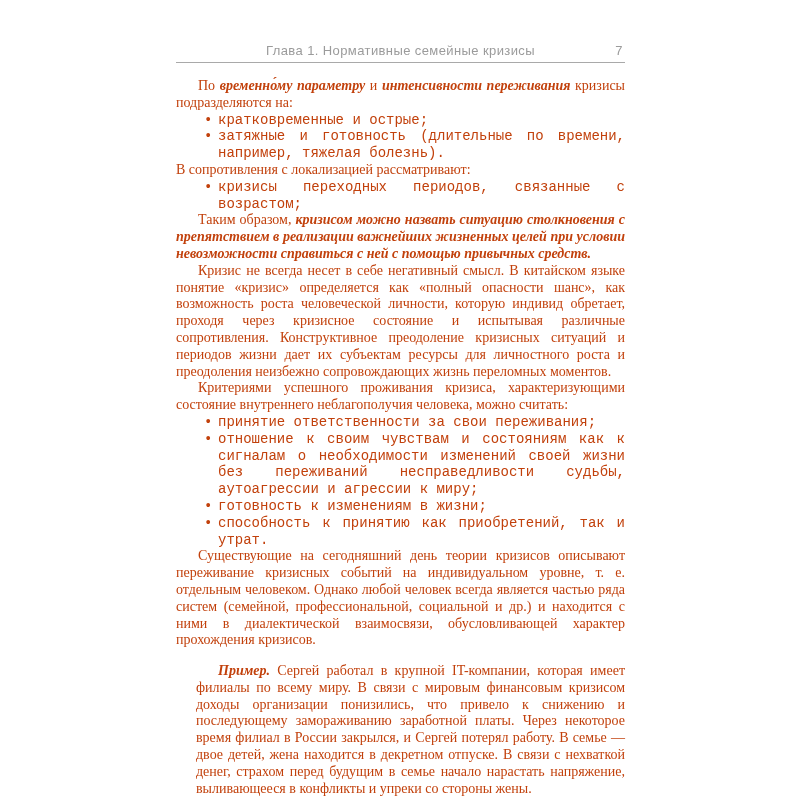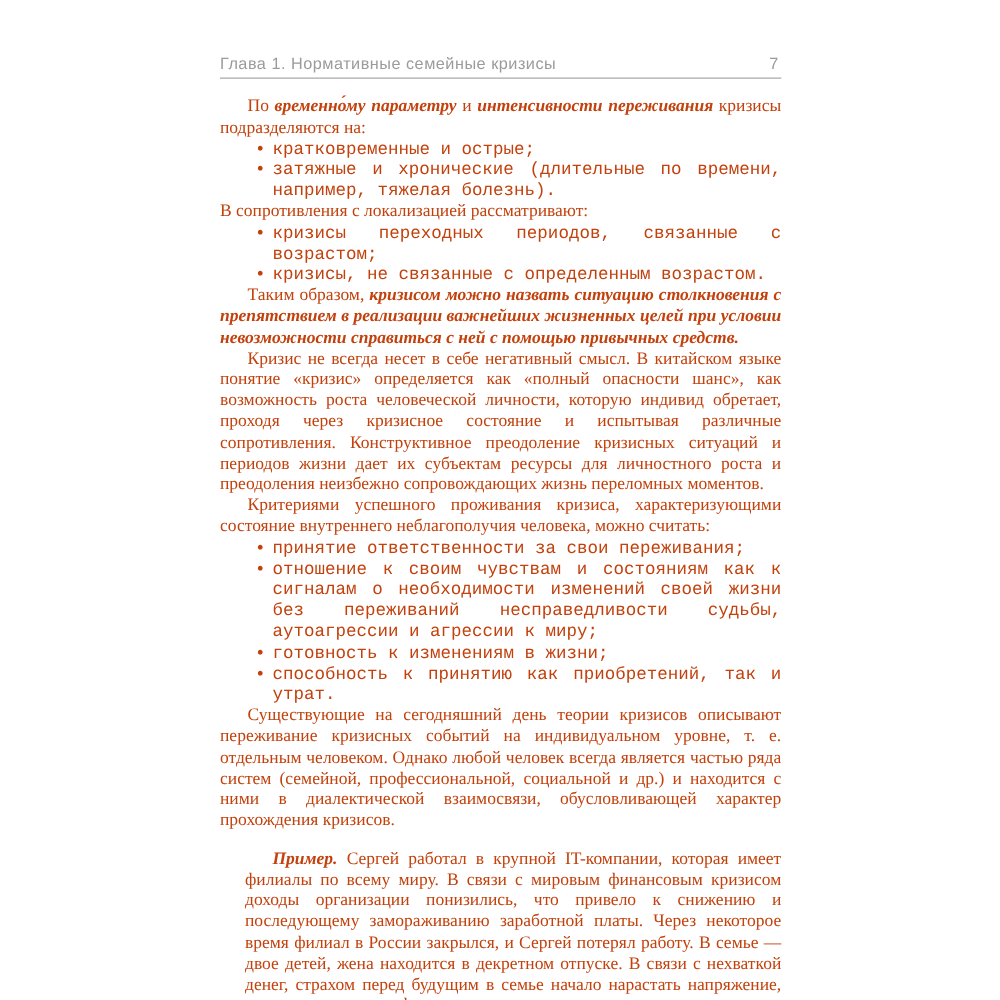--- a/index.html
+++ b/index.html
@@ -21,20 +21,21 @@
     width: 449px;
   }
   
   .running-head {
     position: relative;
     font-family: "Liberation Sans", sans-serif;
     font-size: 13px;
     line-height: 14px;
     color: #9b9b9b;
     letter-spacing: 0.4px;
+    text-align: center;
     padding-bottom: 4px;
   }
   .pagenum {
     position: absolute;
     right: 2px; top: 0;
     font-family: "Liberation Sans", sans-serif;
     color: #9b9b9b;
   }
   .rule {
     border-top: 1px solid #a9a9a9;
@@ -74,28 +75,27 @@
       <span class="pagenum">7</span>
     </div>
     <div class="rule"></div>
 
     <div class="bodytext">
 
       <p class="ind"><span>По </span><span class="emB">временно́му параметру</span><span> и </span><span class="emB">интенсивности переживания</span><span> кризисы подразделяются на:</span></p>
 
       <ul class="blist">
         <li>кратковременные и острые;</li>
-        <li>затяжные и хронические (длительные по времени, например, тяжелая болезнь).</li>
+        <li>затяжные и готовность (длительные по времени, например, тяжелая болезнь).</li>
       </ul>
 
       <p><span>В сопротивления с </span><span class="emI">локализацией</span><span> рассматривают:</span></p>
 
       <ul class="blist">
         <li>кризисы переходных периодов, связанные с возрастом;</li>
-        <li>кризисы, не связанные с определенным возрастом.</li>
       </ul>
 
       <p class="ind"><span>Таким образом, </span><span class="emB">кризисом можно назвать ситуацию столкновения с препятствием в реализации важнейших жизненных целей при условии невозможности справиться с ней с помощью привычных средств.</span></p>
 
       <p class="ind">Кризис не всегда несет в себе негативный смысл. В китайском языке понятие «кризис» определяется как «полный опасности шанс», как возможность роста человеческой личности, которую индивид обретает, проходя через кризисное состояние и испытывая различные сопротивления. Конструктивное преодоление кризисных ситуаций и периодов жизни дает их субъектам ресурсы для личностного роста и преодоления неизбежно сопровождающих жизнь переломных моментов.</p>
 
       <p class="ind">Критериями успешного проживания кризиса, характеризующими состояние внутреннего неблагополучия человека, можно считать:</p>
 
       <ul class="blist">
         <li>принятие ответственности за свои переживания;</li>

